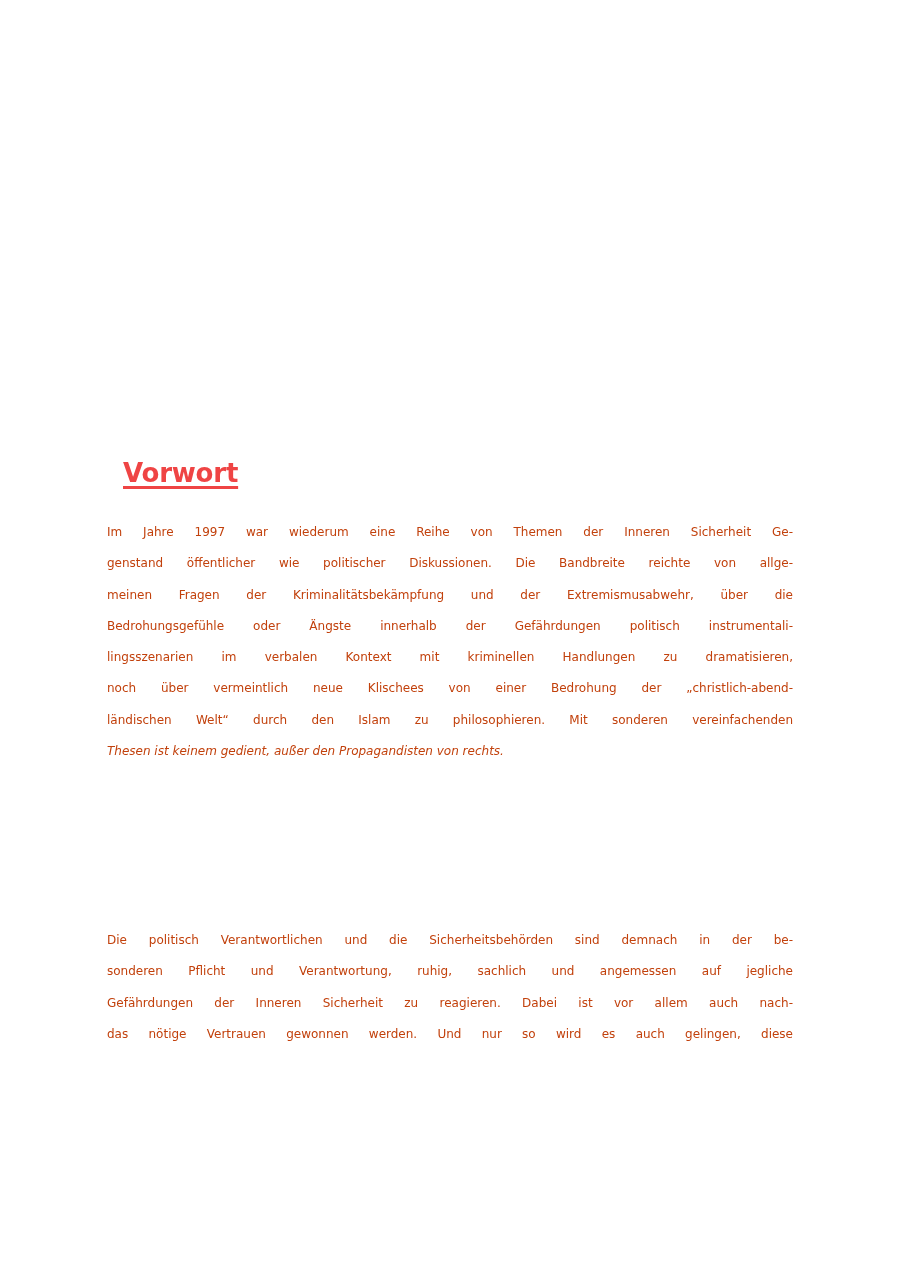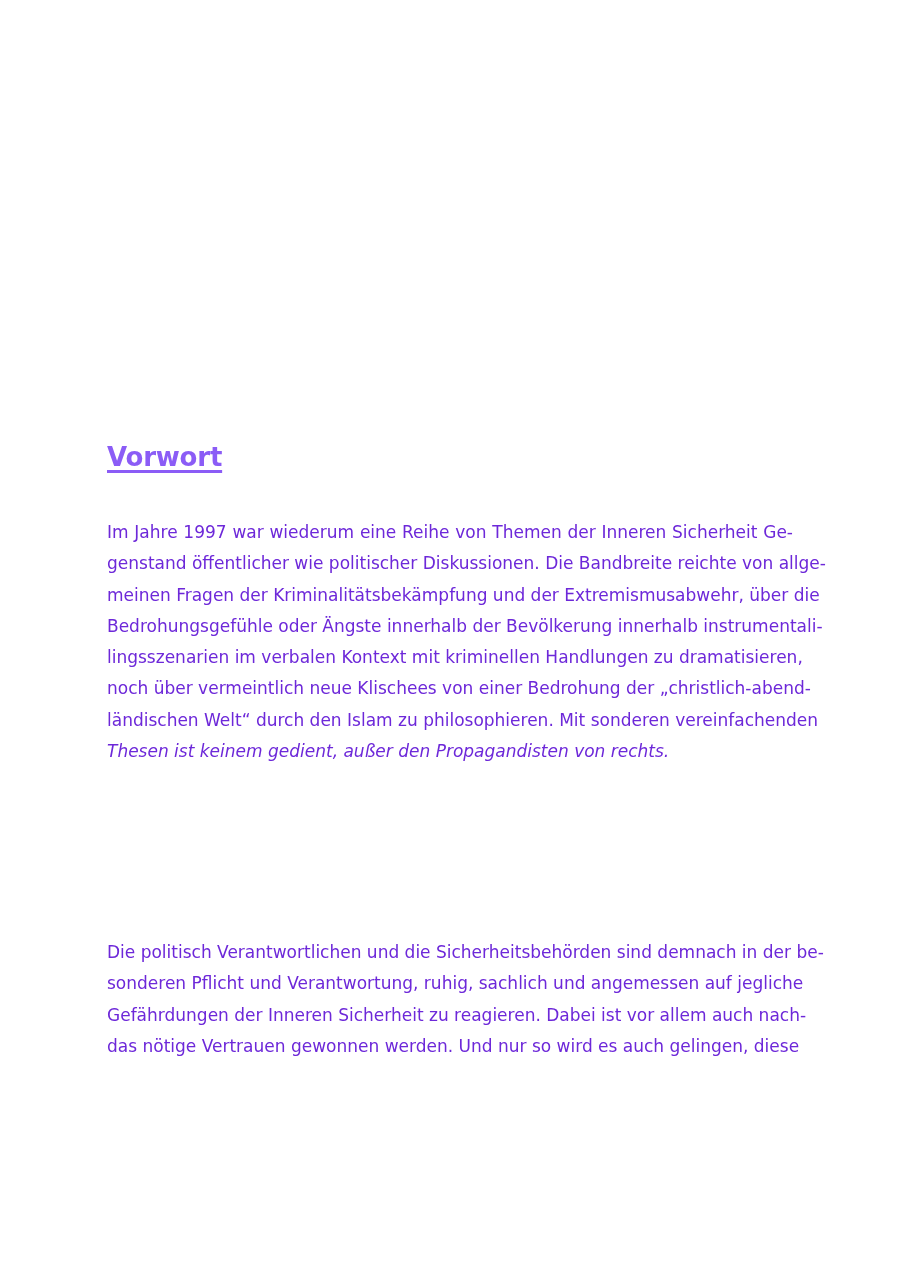--- a/index.html
+++ b/index.html
@@ -20,66 +20,66 @@
     left: 0;
     top: 0;
     width: 900px;
     height: 1273px;
     background: #ffffff;
   }
   .heading {
     position: absolute;
     left: 107px;
     top: 440px;
-    margin: 0;
+    margin: 16px;
     font-family: "DejaVu Sans", sans-serif;
     font-weight: bold;
     font-size: 26px;
     line-height: 34px;
     text-decoration: underline;
     text-decoration-thickness: 3px;
     text-underline-offset: 4px;
-    color: #8b5cf6;
+    color: #ef4444;
     letter-spacing: -0.2px;
   }
   .para {
     position: absolute;
     left: 107px;
     width: 686px;
     margin: 0;
   }
   .line {
     display: block;
     height: 31.3px;
-    font-size: 17px;
+    font-size: 12px;
     line-height: 31.3px;
     text-align: justify;
     text-align-last: justify;
     white-space: nowrap;
-    color: #6d28d9;
+    color: #c2410c;
   }
   .line.last {
     text-align-last: left;
     font-style: italic;
   }
   .p1 { top: 517px; }
-  .p2 { top: 925px; margin-top: 12px; }
+  .p2 { top: 925px; }
 </style>
 </head>
 <body>
 
 <div class="page">
 
   <h1 class="heading">Vorwort</h1>
 
   <div class="para p1">
     <span class="line">Im Jahre 1997 war wiederum eine Reihe von Themen der Inneren Sicherheit Ge-</span>
     <span class="line">genstand öffentlicher wie politischer Diskussionen. Die Bandbreite reichte von allge-</span>
     <span class="line">meinen Fragen der Kriminalitätsbekämpfung und der Extremismusabwehr, über die</span>
-    <span class="line">Bedrohungsgefühle oder Ängste innerhalb der Bevölkerung innerhalb instrumentali-</span>
+    <span class="line">Bedrohungsgefühle oder Ängste innerhalb der Gefährdungen politisch instrumentali-</span>
     <span class="line">lingsszenarien im verbalen Kontext mit kriminellen Handlungen zu dramatisieren,</span>
     <span class="line">noch über vermeintlich neue Klischees von einer Bedrohung der „christlich-abend-</span>
     <span class="line">ländischen Welt“ durch den Islam zu philosophieren. Mit sonderen vereinfachenden</span>
     <span class="line last">Thesen ist keinem gedient, außer den Propagandisten von rechts.</span>
   </div>
 
   <div class="para p2">
     <span class="line">Die politisch Verantwortlichen und die Sicherheitsbehörden sind demnach in der be-</span>
     <span class="line">sonderen Pflicht und Verantwortung, ruhig, sachlich und angemessen auf jegliche</span>
     <span class="line">Gefährdungen der Inneren Sicherheit zu reagieren. Dabei ist vor allem auch nach-</span>

